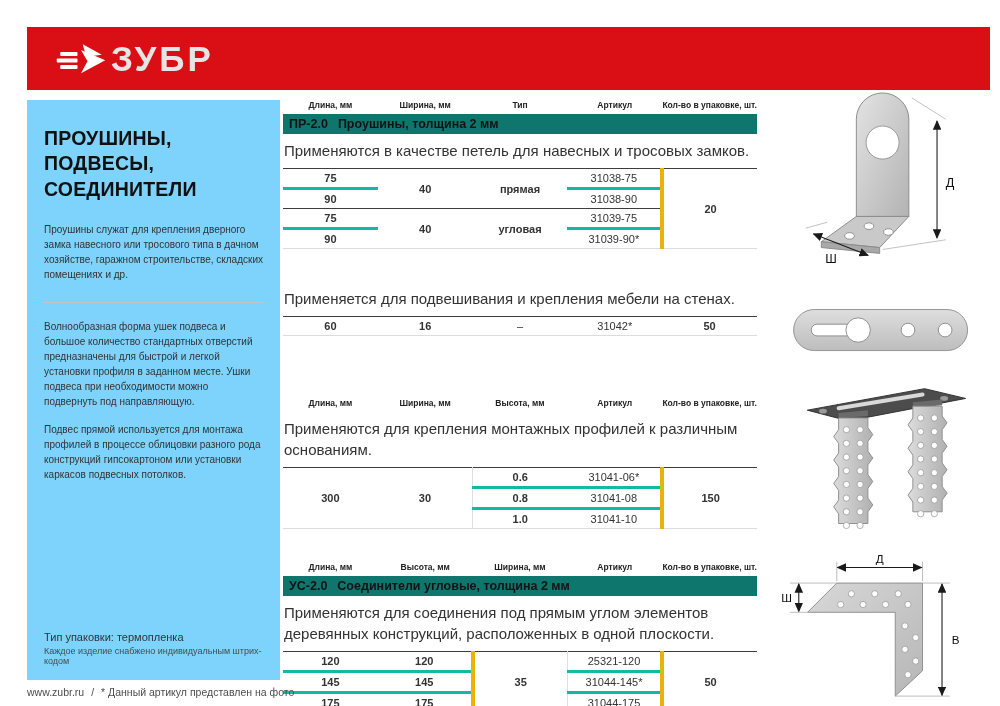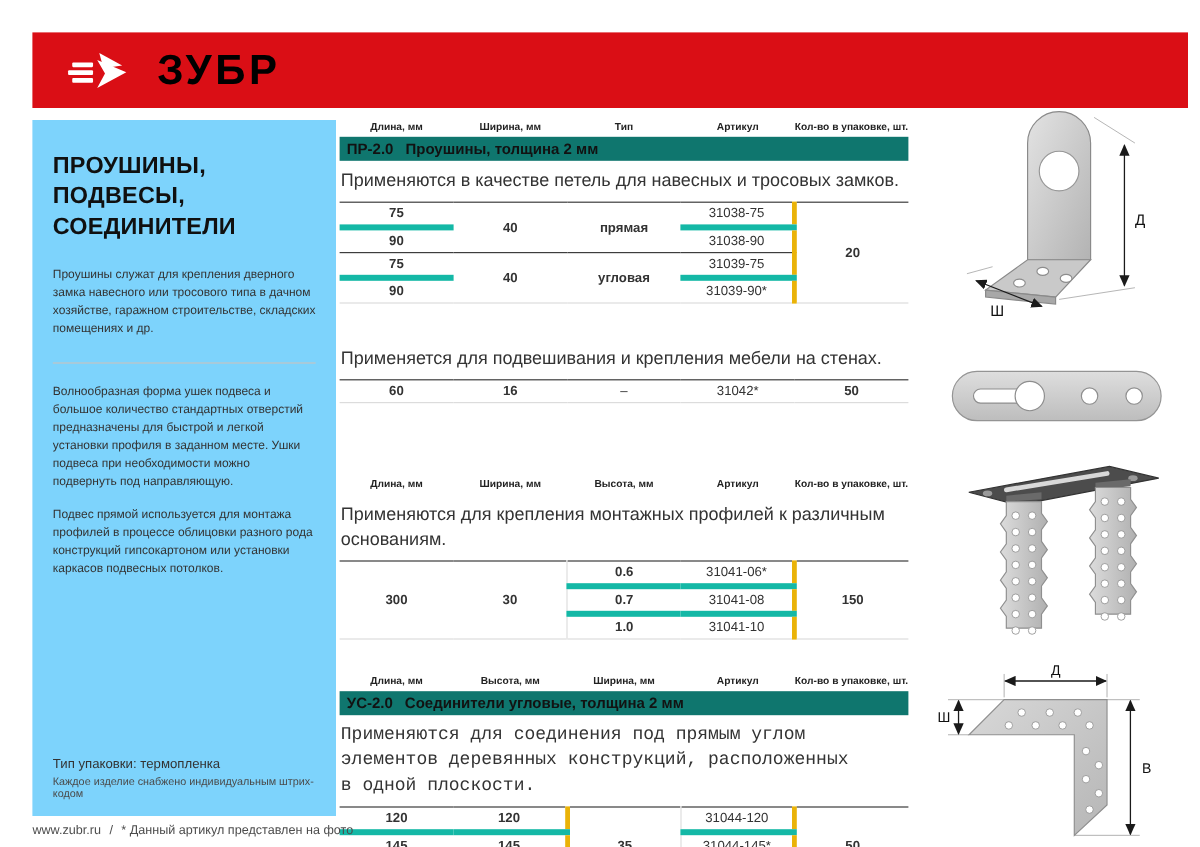--- a/index.html
+++ b/index.html
@@ -7,21 +7,21 @@
     width:1000px;height:706px;position:relative;background:#fff;overflow:hidden;
     font-family:"Liberation Sans",sans-serif;color:#333;
     -webkit-font-smoothing:antialiased;
   }
   
   .brandbar{
     position:absolute;left:27px;top:27px;width:963px;height:63px;
     background:#da0e15;display:flex;align-items:center;padding-left:28px;box-sizing:border-box;
   }
   .logo-wordmark{
-    color:#000000;font-weight:bold;font-size:35px;letter-spacing:3px;margin-left:24px;
+    color:#e5e5e5;font-weight:bold;font-size:35px;letter-spacing:3px;margin-left:4px;
     font-family:"Liberation Sans",sans-serif;
   }
   
   .sidebar{
     position:absolute;left:27px;top:100px;width:253px;height:580px;background:#7dd3fc;
     box-sizing:border-box;padding:26px 17px 14px 17px;display:flex;flex-direction:column;
   }
   .sidebar h1{
     margin:0 0 20px 0;font-size:19.5px;line-height:1.3;color:#101010;font-weight:bold;letter-spacing:.2px;
   }
@@ -41,21 +41,21 @@
   .thead-row span{flex:1;text-align:center;font-size:8.5px;font-weight:bold;color:#222;}
   .band{background:#0f766e;height:20px;line-height:20px;padding-left:6px;
         font-size:12.5px;font-weight:bold;color:#121212;}
   .band .code{margin-right:10px;}
   .desc{font-size:15px;color:#333;line-height:1.4;padding:6px 0 7px 1px;}
   table.grid{width:100%;border-collapse:collapse;table-layout:fixed;
              border-top:1px solid #3d3d3d;border-bottom:1px solid #dcdcdc;}
   table.grid td{height:18px;text-align:center;vertical-align:middle;font-size:11px;padding:0;color:#333;}
   td.num{font-weight:bold;color:#151515;}
   td.art{color:#6e6e6e;}
-  td.bb{border-bottom:5px solid #14b8a6;}
+  td.bb{border-bottom:3px solid #14b8a6;}
   td.dt{border-top:1px solid #3d3d3d;}
   td.vl{border-left:4px solid #eab308;}
   td.vr{border-right:1px solid #dedede;}
   
   .img-col .prod{position:absolute;left:778px;}
   svg text{font-family:"Liberation Sans",sans-serif;}
 </style>
 </head>
 <body>
 
@@ -154,21 +154,21 @@
     <table class="grid">
       <tbody>
           <tr>
         <td class="num" rowspan="3">300</td>
         <td class="num vr" rowspan="3">30</td>
         <td class="num bb">0.6</td>
         <td class="art bb">31041-06*</td>
         <td class="num vl" rowspan="3">150</td>
       </tr>
       <tr>
-        <td class="num bb">0.7</td>
+        <td class="num bb">0.8</td>
         <td class="art bb">31041-08</td>
       </tr>
       <tr>
         <td class="num">1.0</td>
         <td class="art">31041-10</td>
       </tr>
     </tbody>
       </table>
   </div>
 
@@ -176,28 +176,28 @@
     <div class="thead-row">
       <span>Длина, мм</span>
       <span>Высота, мм</span>
       <span>Ширина, мм</span>
       <span>Артикул</span>
       <span>Кол-во в упаковке, шт.</span>
     </div>
     <div class="band">
       <span class="code">УС-2.0</span><span>Соединители угловые, толщина 2 мм</span>
     </div>
-    <div class="desc" style="width:440px;font-family:Liberation Mono, monospace;">Применяются для соединения под прямым углом элементов деревянных конструкций, расположенных в одной плоскости.</div>
+    <div class="desc" style="width:440px;">Применяются для соединения под прямым углом элементов деревянных конструкций, расположенных в одной плоскости.</div>
     <table class="grid">
       <tbody>
           <tr>
         <td class="num bb">120</td>
         <td class="num bb">120</td>
         <td class="num vl vr" rowspan="3">35</td>
-        <td class="art bb">31044-120</td>
+        <td class="art bb">25321-120</td>
         <td class="num vl" rowspan="3">50</td>
       </tr>
       <tr>
         <td class="num bb">145</td>
         <td class="num bb">145</td>
         <td class="art bb">31044-145*</td>
       </tr>
       <tr>
         <td class="num">175</td>
         <td class="num">175</td>

